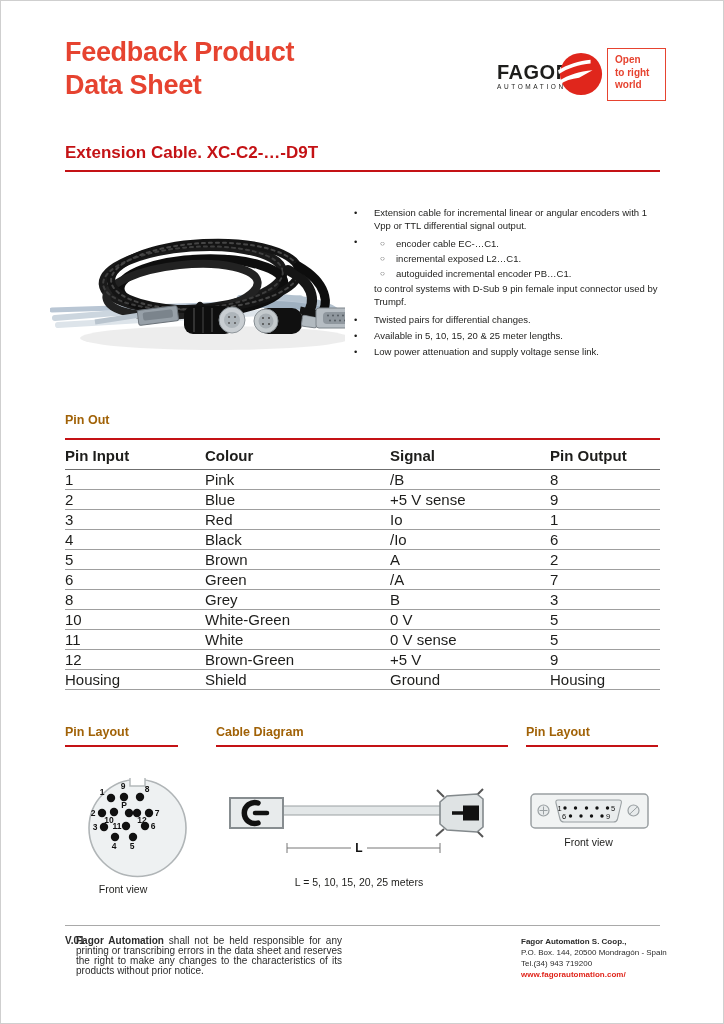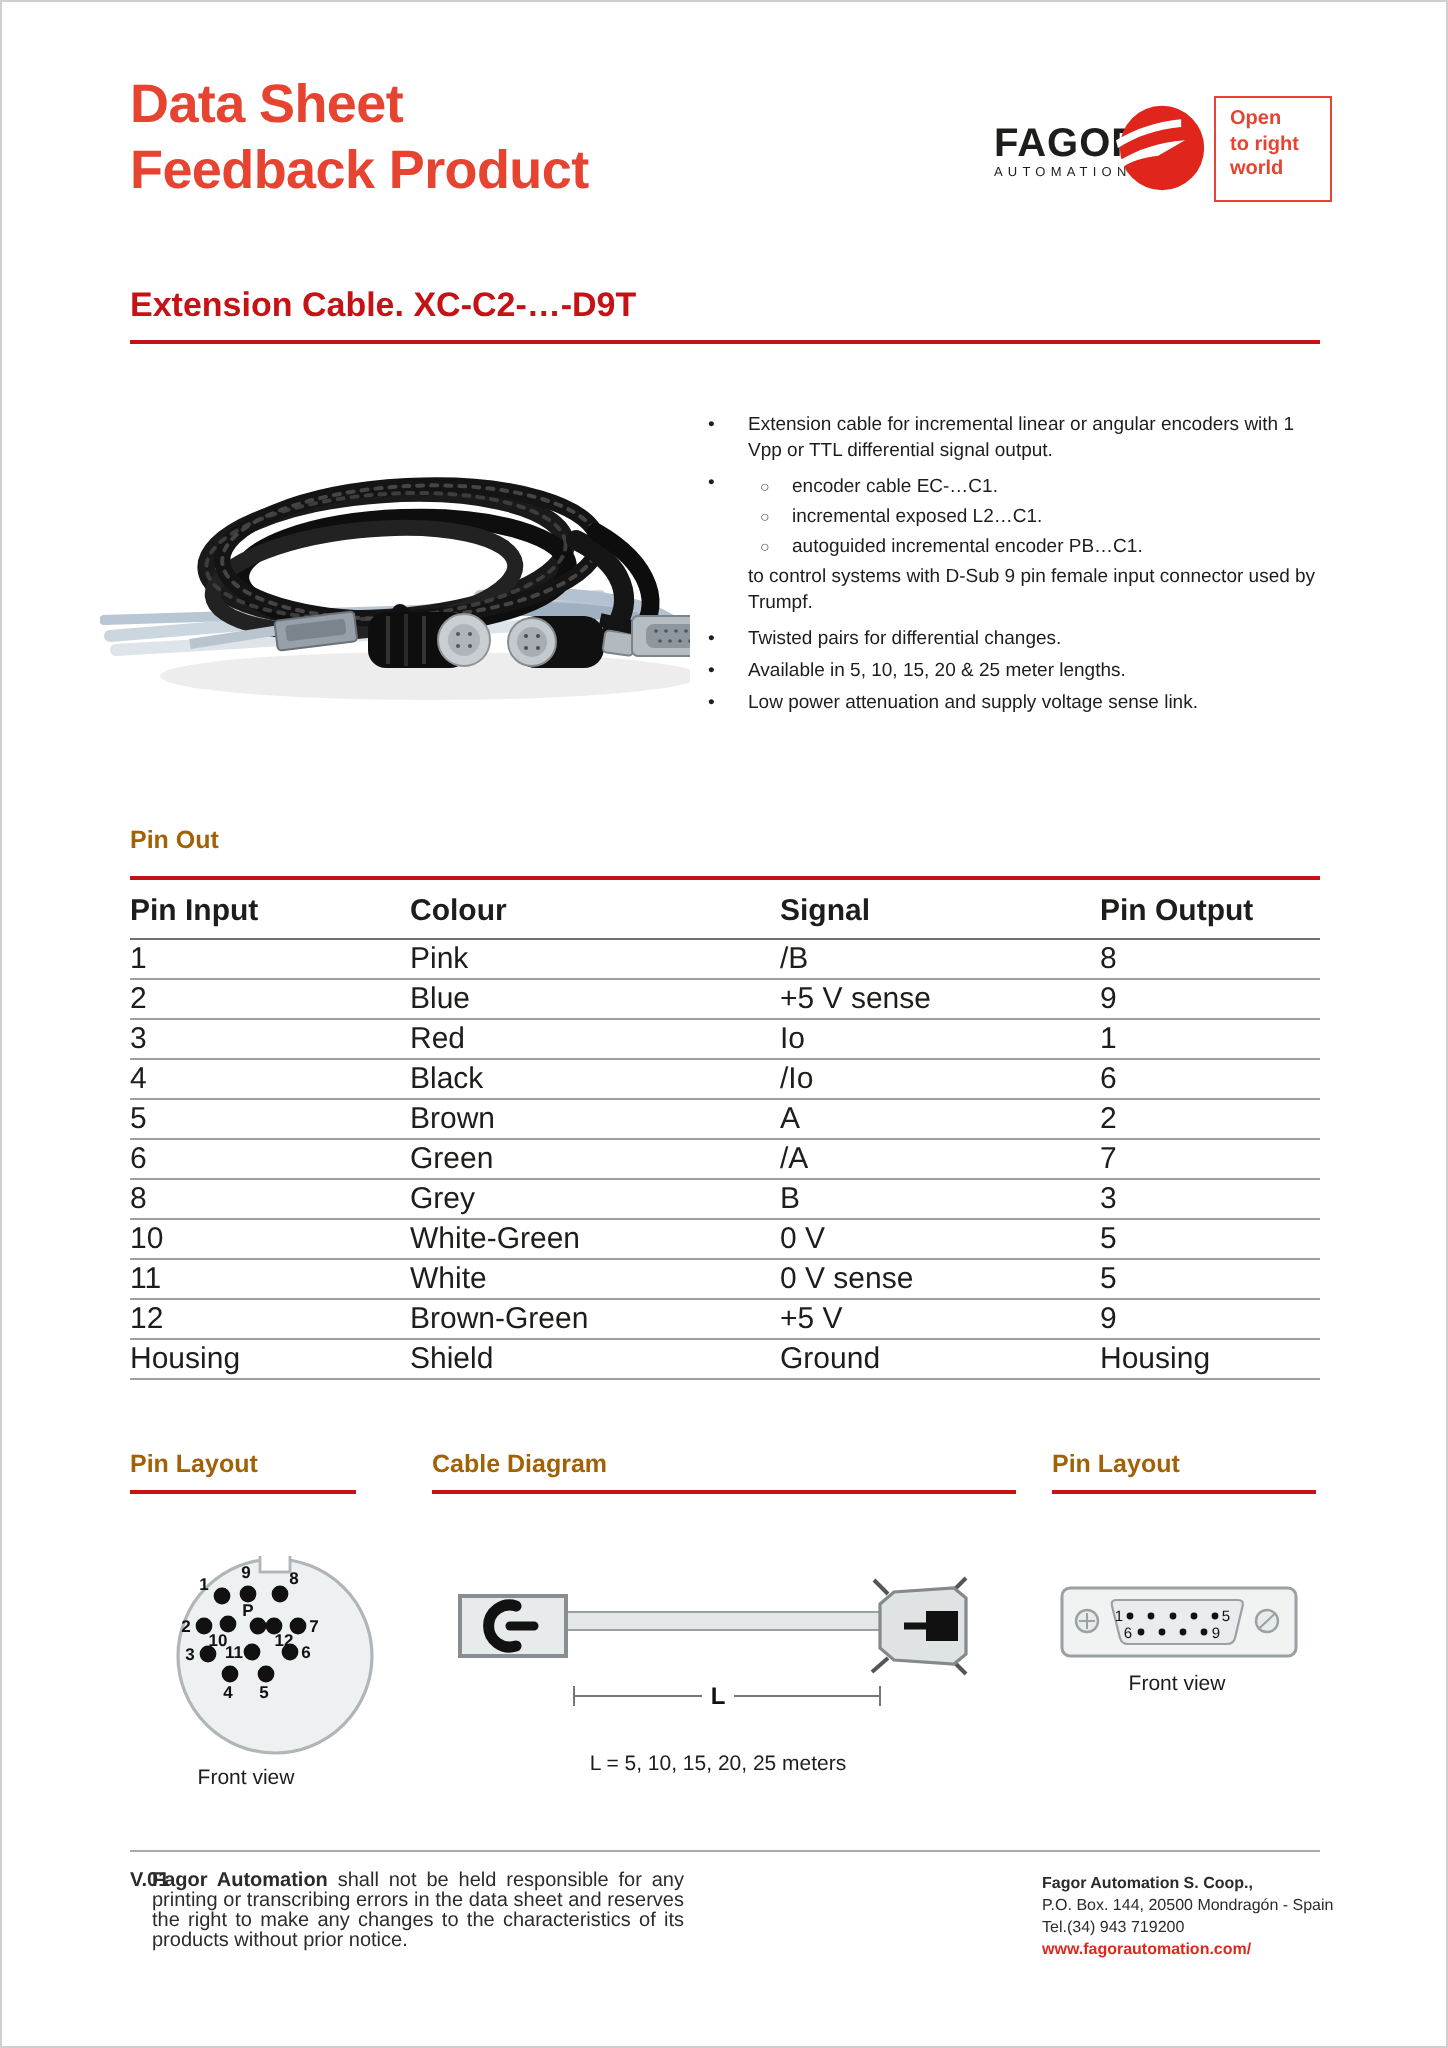--- a/index.html
+++ b/index.html
@@ -49,22 +49,22 @@
   .website{color:#e0261c;font-weight:bold;cursor:pointer;}
 
   svg text{font-family:"Liberation Sans",sans-serif;}
 </style>
 </head>
 <body>
 
 <div class="page">
 
   <div class="abs hdr-title">
+    <div>Feedback Product</div>
     <div>Data Sheet</div>
-    <div>Feedback Product</div>
   </div>
 
   <div class="abs logo-text">
     <div class="logo-brand">FAGOR</div>
     <div class="logo-sub">AUTOMATION</div>
   </div>
 
   <div class="abs logo-icon">
     <svg width="46" height="46" viewBox="0 0 48 48">
       <circle cx="24" cy="24" r="22" fill="#e0261c"></circle>

